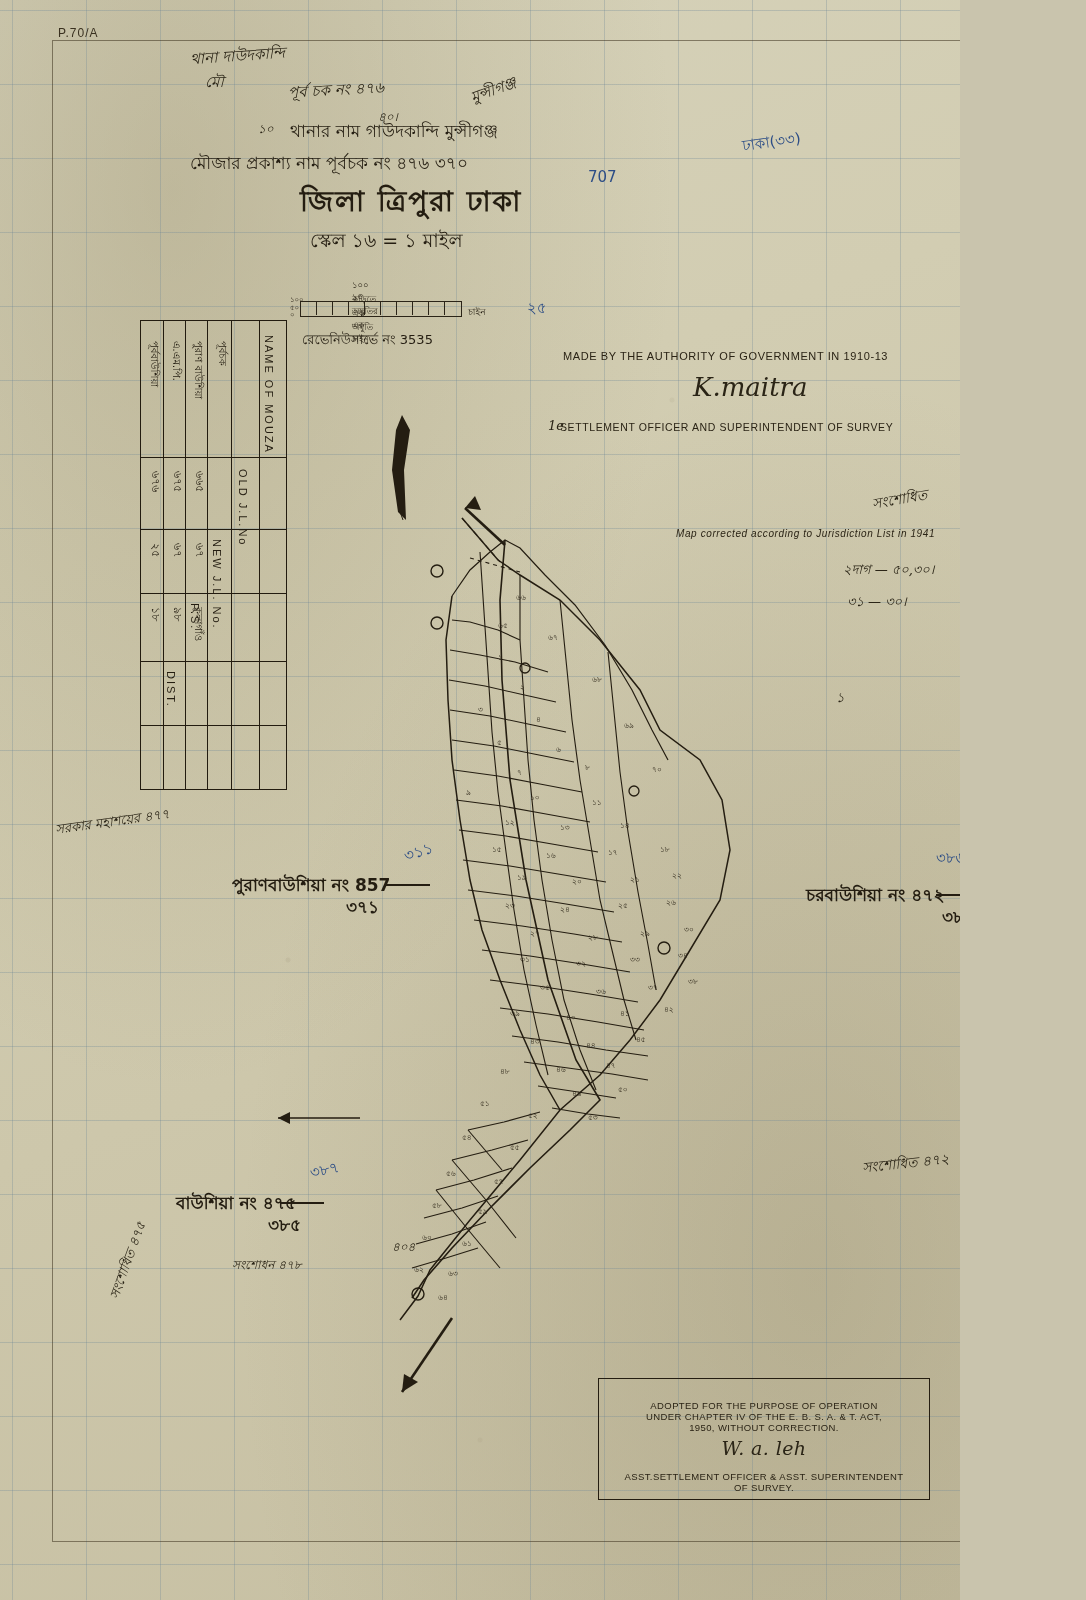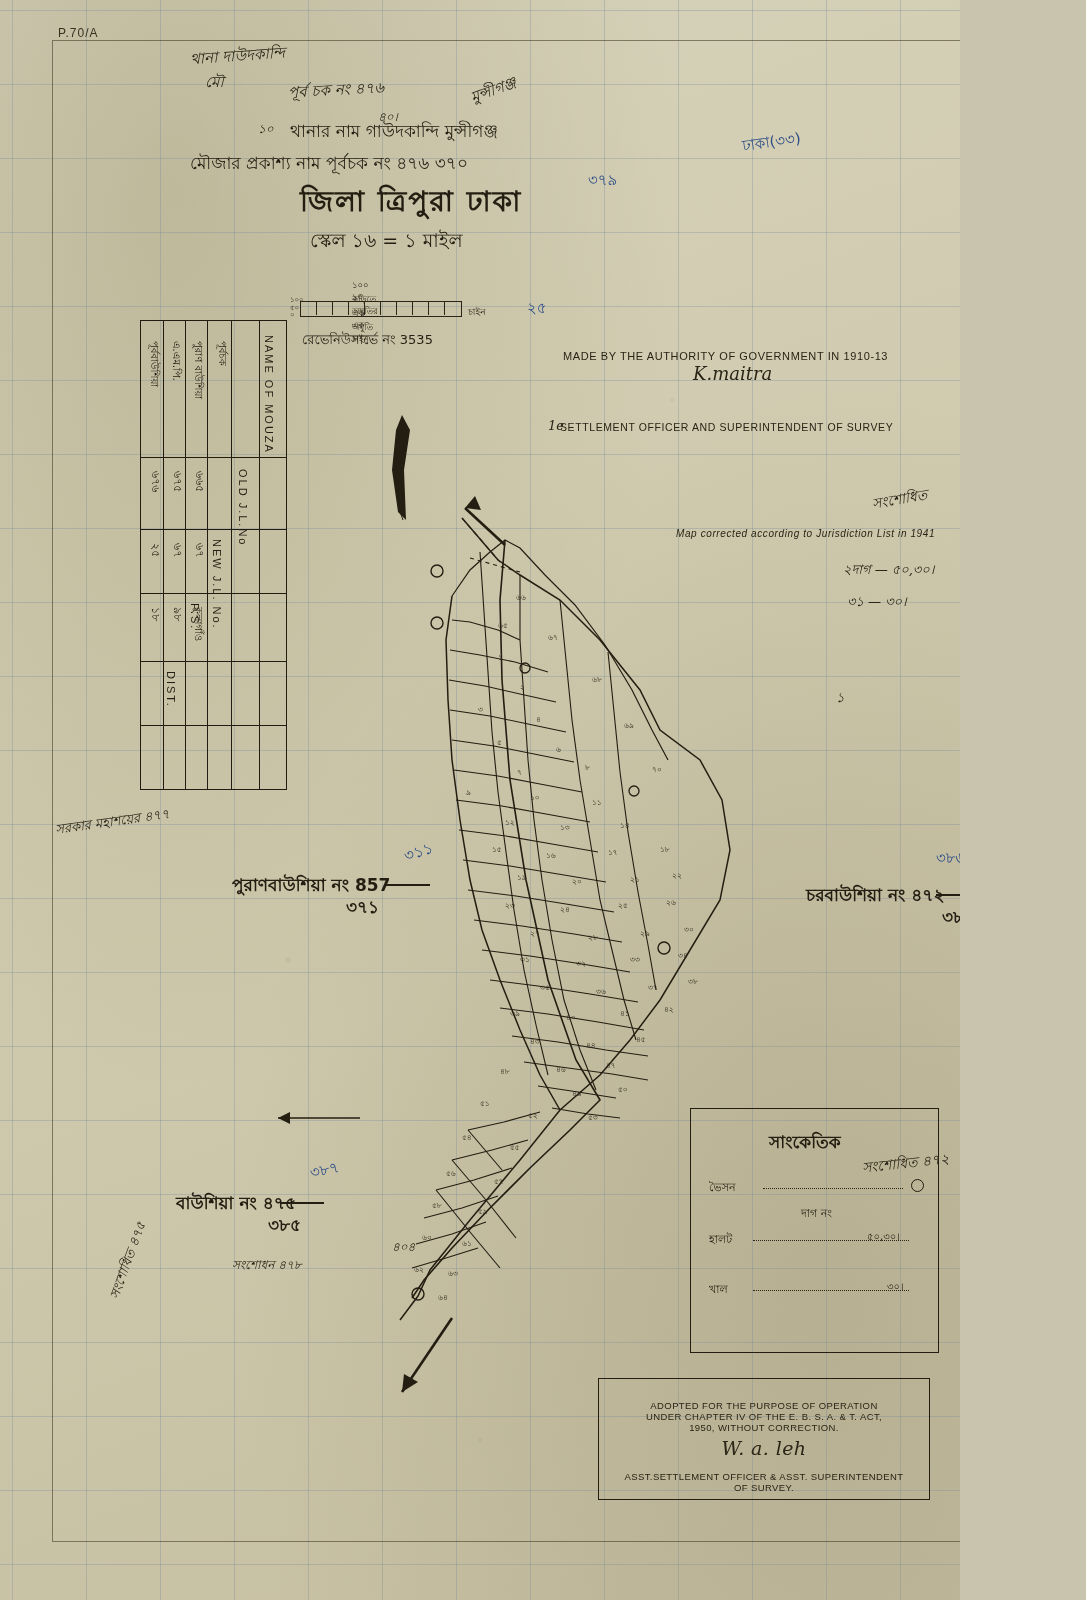--- a/index.html
+++ b/index.html
@@ -106,21 +106,21 @@
     position:absolute;
     writing-mode: vertical-rl;
     font-size:11px;
     color:#241d11;
     white-space:nowrap;
     font-family:"DejaVu Sans", sans-serif;
   }
   
   #made-by { position:absolute; left:563px; top:350px; font-size:11px; }
   #so-line { position:absolute; left:560px; top:421px; font-size:10.5px; }
-  #so-sign { position:absolute; left:693px; top:363px; font-size:18px; }
+  #so-sign { position:absolute; left:693px; top:372px; font-size:26px; }
   #so-mark { position:absolute; left:548px; top:418px; font-size:13px; }
   #jur-line { position:absolute; left:676px; top:528px; font-size:10px; font-style:italic; }
   
   .mouza-label { font-size:17px; font-weight:bold; }
   #lbl-purana { position:absolute; left:232px; top:872px; }
   #lbl-purana .num2 { position:absolute; left:114px; top:22px; }
   #lbl-char { position:absolute; left:806px; top:882px; }
   #lbl-char .num2 { position:absolute; left:136px; top:22px; }
   #lbl-bau { position:absolute; left:176px; top:1190px; }
   #lbl-bau .num2 { position:absolute; left:92px; top:22px; }
@@ -386,53 +386,37 @@
     <span class="strike" style="left:130px; top:12px; width:44px;"></span>
     <span class="num2 ink bangla">৩৮৬</span>
   </div>
 
   <div id="lbl-bau" class="ink bangla mouza-label">
     <span>বাউশিয়া নং ৪৭৫</span>
     <span class="strike" style="left:104px; top:12px; width:44px;"></span>
     <span class="num2 ink bangla">৩৮৫</span>
   </div>
 
-  <div id="legend">
-    <div id="legend-title" class="ink bangla">সাংকেতিক</div>
-    <div id="leg-sub" class="ink bangla">দাগ নং</div>
-
-    <div class="leg-row ink bangla" style="top:70px;">ভৈসন</div>
-    <div class="leg-dash" style="left:72px; top:78px; width:140px;"></div>
-    <div id="leg-circle"></div>
-
-    <div class="leg-row ink bangla" style="top:122px;">হালট</div>
-    <div class="leg-dash" style="left:62px; top:130px; width:156px;"></div>
-    <div class="leg-val ink bangla" style="left:176px; top:120px;">৫০,৩০।</div>
-
-    <div class="leg-row ink bangla" style="top:172px;">খাল</div>
-    <div class="leg-dash" style="left:62px; top:180px; width:156px;"></div>
-    <div class="leg-val ink bangla" style="left:196px; top:170px;">৩০।</div>
-  </div>
 
   <div id="adopt" class="eng">
     <div class="l1">ADOPTED FOR THE PURPOSE OF OPERATION</div>
     <div>UNDER CHAPTER IV OF THE E. B. S. A. &amp; T. ACT,</div>
     <div>1950, WITHOUT CORRECTION.</div>
     <div class="sig hand">W. a. leh</div>
     <div>ASST.SETTLEMENT OFFICER &amp; ASST. SUPERINTENDENT</div>
     <div>OF SURVEY.</div>
   </div>
 
   <div class="mg hand bangla" style="left:190px; top:44px; transform:rotate(-4deg);">থানা দাউদকান্দি</div>
   <div class="mg hand bangla" style="left:205px; top:70px;">মৌ</div>
   <div class="mg hand bangla" style="left:288px; top:78px; transform:rotate(-3deg);">পূর্ব চক নং ৪৭৬</div>
   <div class="mg hand bangla" style="left:470px; top:78px; transform:rotate(-20deg);">মুন্সীগঞ্জ</div>
   <div class="mg hand bangla" style="left:378px; top:108px; font-size:12px;">৪০।</div>
   <div class="mg hand bangla" style="left:258px; top:120px; font-size:12px;">১০</div>
-  <div class="mg blue" style="left:588px; top:168px; font-size:15px;">৩৭৯</div>
+  <div class="mg blue" style="left:588px; top:168px; font-size:15px;">707</div>
   <div class="mg blue" style="left:742px; top:130px; font-size:15px; transform:rotate(-8deg);">ঢাকা(৩৩)</div>
   <div class="mg blue" style="left:527px; top:296px; font-size:15px;">২৫</div>
   <div class="mg hand bangla" style="left:872px; top:488px; font-size:14px; transform:rotate(-10deg);">সংশোধিত</div>
   <div class="mg hand bangla" style="left:843px; top:560px; font-size:13px;">২দাগ — ৫০,৩০।</div>
   <div class="mg hand bangla" style="left:847px; top:592px; font-size:13px;">৩১ — ৩০।</div>
   <div class="mg blue" style="left:404px; top:840px; font-size:15px; transform:rotate(-18deg);">৩১১</div>
   <div class="mg blue" style="left:936px; top:846px; font-size:15px;">৩৮৬</div>
   <div class="mg blue" style="left:960px; top:918px; font-size:15px;">১৬</div>
   <div class="mg blue" style="left:310px; top:1158px; font-size:15px; transform:rotate(-12deg);">৩৮৭</div>
   <div class="mg hand bangla" style="left:55px; top:812px; font-size:13px; transform:rotate(-8deg);">সরকার মহাশয়ের ৪৭৭</div>

